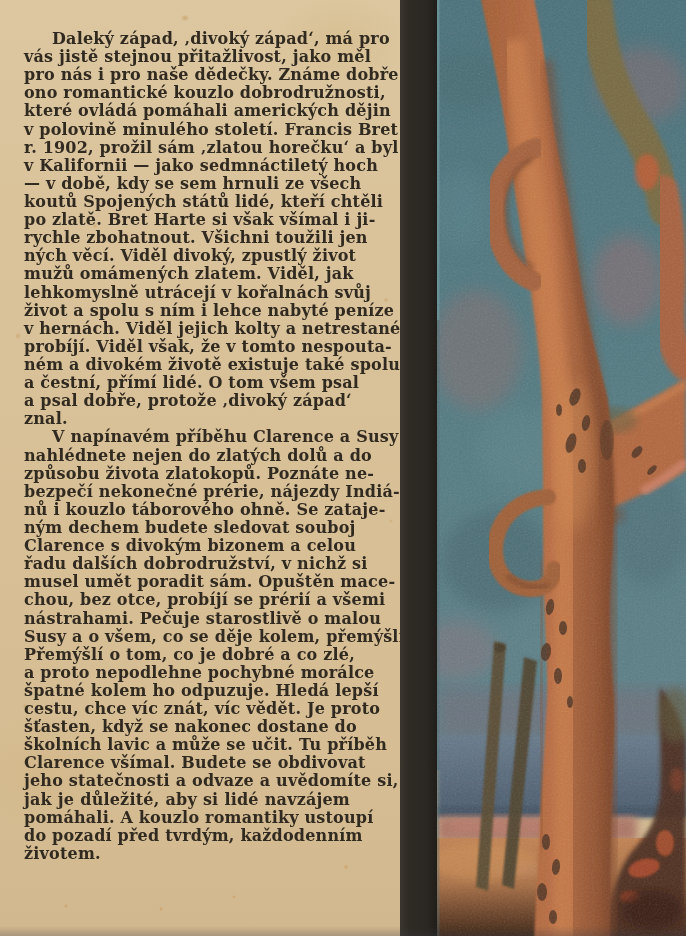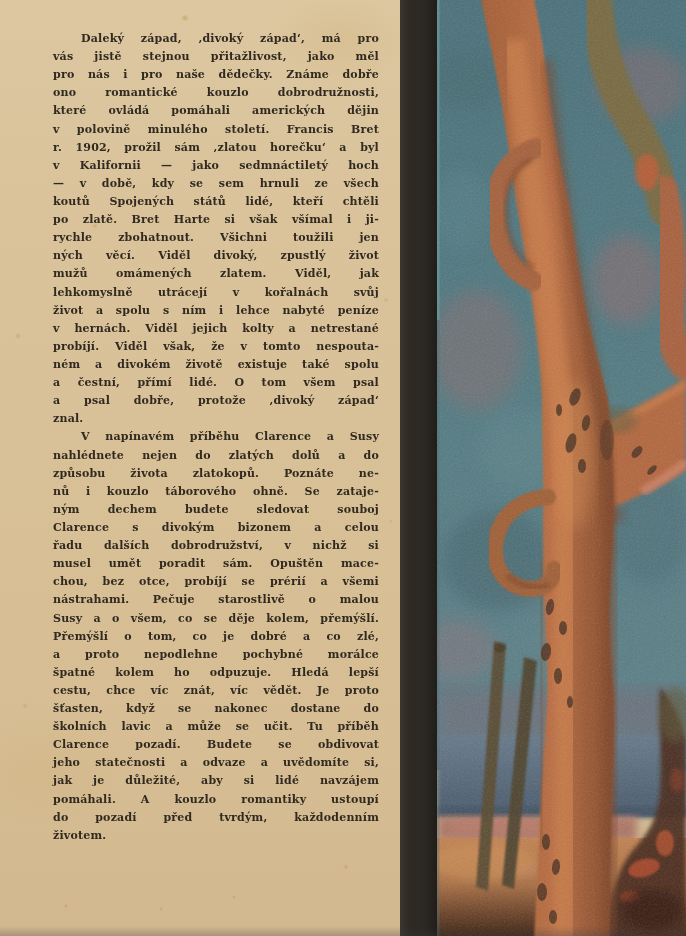--- a/index.html
+++ b/index.html
@@ -24,22 +24,22 @@
       radial-gradient(4px 4px at 346px 867px, rgba(185,110,35,.3), rgba(185,110,35,0) 70%),
       radial-gradient(3px 3px at 391px 521px, rgba(170,115,35,.25), rgba(170,115,35,0) 70%),
       radial-gradient(90px 60px at 340px 40px, rgba(190,140,60,.12), rgba(190,140,60,0) 75%),
       radial-gradient(120px 80px at 40px 770px, rgba(195,150,80,.10), rgba(195,150,80,0) 75%);
   }
   .page-shadow{
     position:absolute;left:0;right:0;bottom:0;height:10px;pointer-events:none;
     background:linear-gradient(180deg, rgba(60,60,70,0) 0%, rgba(60,60,70,.28) 100%);
   }
   .text-column{
-    position:absolute;left:53px;top:30px;width:326px;
-    font-size:11px;font-weight:bold;color:#312a20;
+    position:absolute;left:24px;top:30px;width:326px;
+    font-size:16px;font-weight:bold;color:#312a20;
     letter-spacing:.2px;
   }
   .para{margin:0;}
   .line{
     line-height:18.12px;height:18.12px;
     text-align:justify;text-align-last:justify;
     white-space:nowrap;
   }
   .line.first{text-indent:28px;}
   .line.lastline{text-align-last:left;}
@@ -79,35 +79,36 @@
         <div class="line">probíjí. Viděl však, že v tomto nespouta-</div>
         <div class="line">ném a divokém životě existuje také spolu</div>
         <div class="line">a čestní, přímí lidé. O tom všem psal</div>
         <div class="line">a psal dobře, protože ‚divoký západ‘</div>
         <div class="line lastline">znal.</div>
       </div>
       <div class="para">
         <div class="line first">V napínavém příběhu Clarence a Susy</div>
         <div class="line">nahlédnete nejen do zlatých dolů a do</div>
         <div class="line">způsobu života zlatokopů. Poznáte ne-</div>
+        <div class="line">bezpečí nekonečné prérie, nájezdy Indiá-</div>
         <div class="line">nů i kouzlo táborového ohně. Se zataje-</div>
         <div class="line">ným dechem budete sledovat souboj</div>
         <div class="line">Clarence s divokým bizonem a celou</div>
         <div class="line">řadu dalších dobrodružství, v nichž si</div>
         <div class="line">musel umět poradit sám. Opuštěn mace-</div>
         <div class="line">chou, bez otce, probíjí se prérií a všemi</div>
         <div class="line">nástrahami. Pečuje starostlivě o malou</div>
         <div class="line">Susy a o všem, co se děje kolem, přemýšlí.</div>
         <div class="line">Přemýšlí o tom, co je dobré a co zlé,</div>
         <div class="line">a proto nepodlehne pochybné morálce</div>
         <div class="line">špatné kolem ho odpuzuje. Hledá lepší</div>
         <div class="line">cestu, chce víc znát, víc vědět. Je proto</div>
         <div class="line">šťasten, když se nakonec dostane do</div>
         <div class="line">školních lavic a může se učit. Tu příběh</div>
-        <div class="line">Clarence pozadí. Budete se obdivovat</div>
+        <div class="line">Clarence všímal. Budete se obdivovat</div>
         <div class="line">jeho statečnosti a odvaze a uvědomíte si,</div>
         <div class="line">jak je důležité, aby si lidé navzájem</div>
         <div class="line">pomáhali. A kouzlo romantiky ustoupí</div>
         <div class="line">do pozadí před tvrdým, každodenním</div>
         <div class="line lastline">životem.</div>
       </div>
     </div>
 
   <div class="plate-strip"></div>
 

